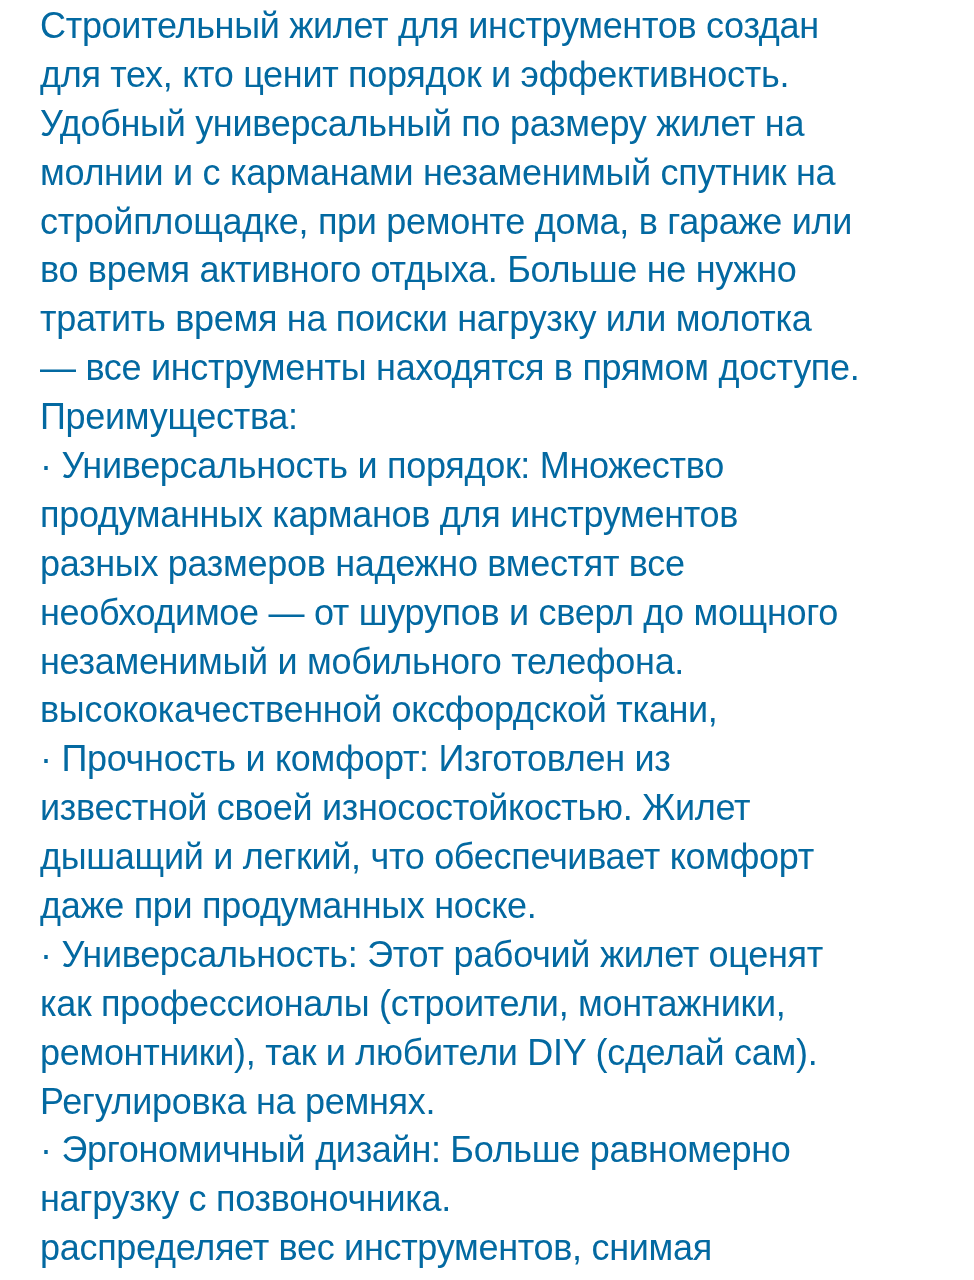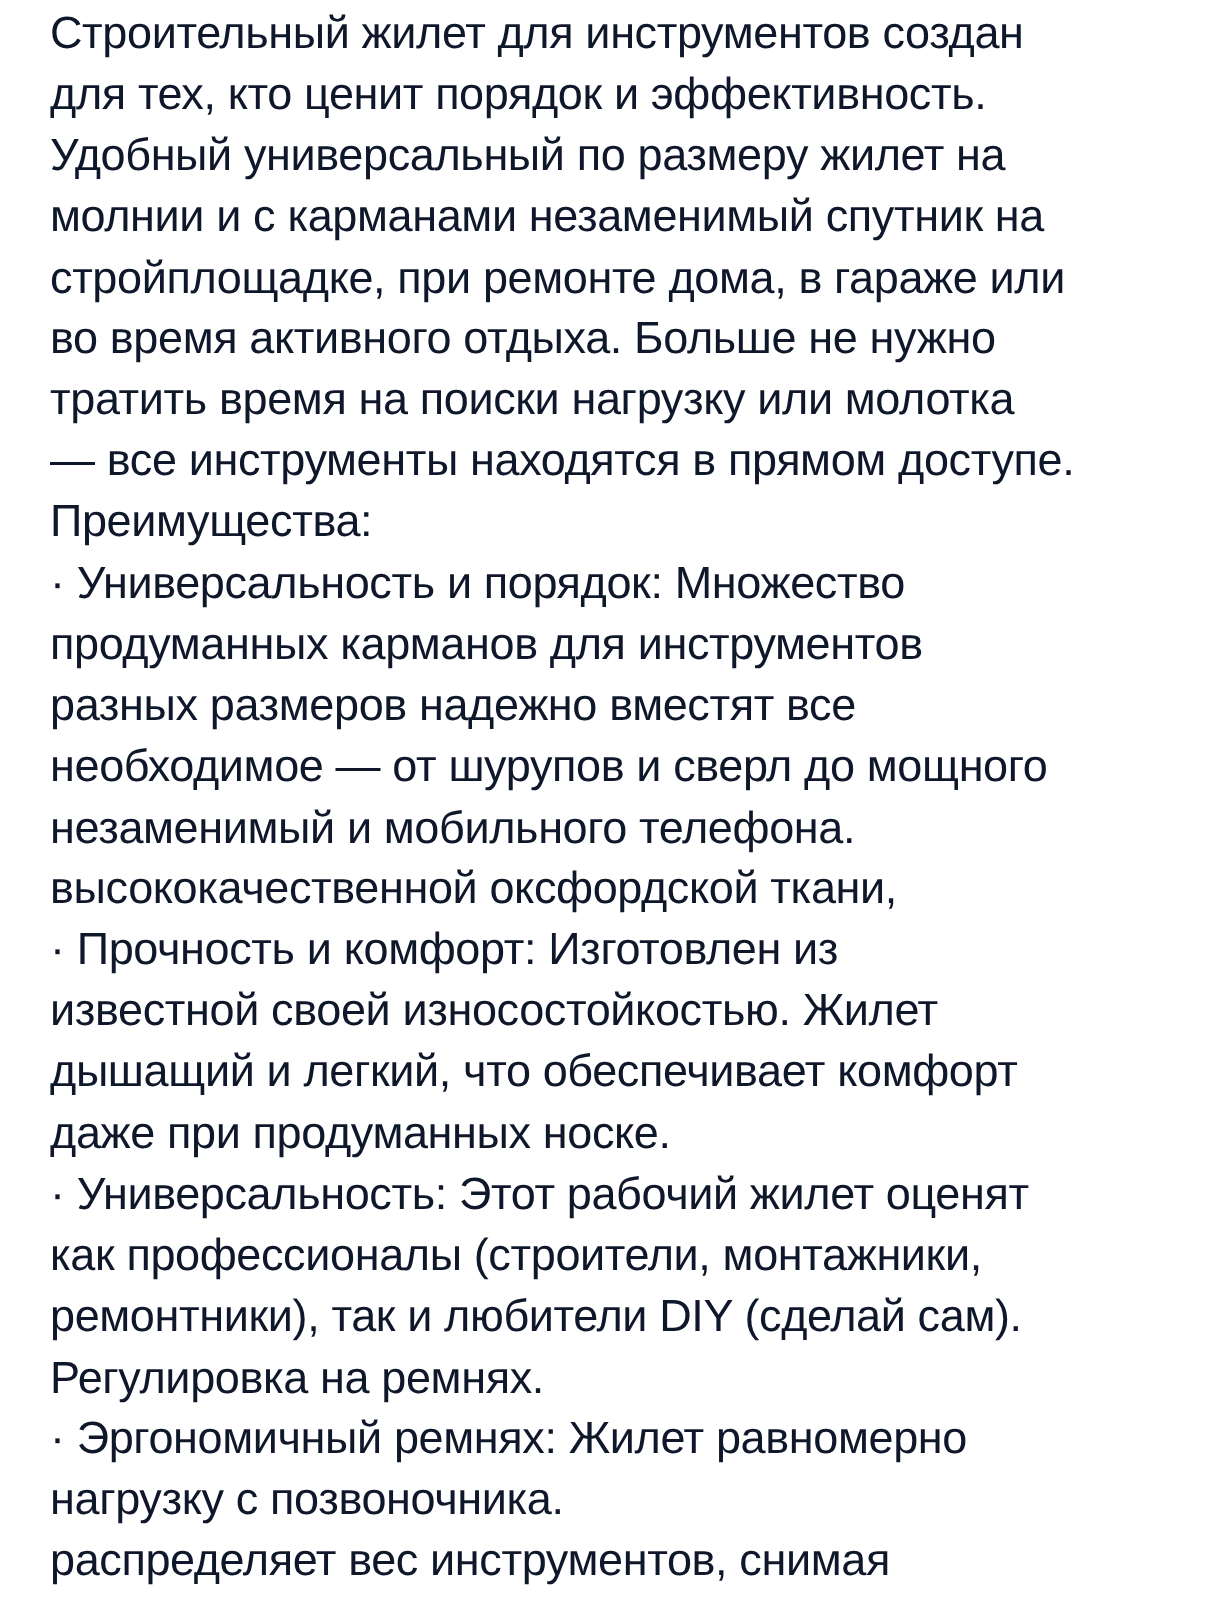--- a/index.html
+++ b/index.html
@@ -26,21 +26,21 @@
     letter-spacing: -0.3px;
     white-space: nowrap;
   }
   .text-line {
     height: 48.9px;
   }
 </style>
 </head>
 <body>
 
-<div class="description-block" id="description-container" style="color: #0f172a;">
+<div class="description-block" id="description-container" style="color: #0369a1;">
     <div class="text-line">Строительный жилет для инструментов создан</div>
     <div class="text-line">для тех, кто ценит порядок и эффективность.</div>
     <div class="text-line">Удобный универсальный по размеру жилет на</div>
     <div class="text-line">молнии и с карманами незаменимый спутник на</div>
     <div class="text-line">стройплощадке, при ремонте дома, в гараже или</div>
     <div class="text-line">во время активного отдыха. Больше не нужно</div>
     <div class="text-line">тратить время на поиски нагрузку или молотка</div>
     <div class="text-line">— все инструменты находятся в прямом доступе.</div>
     <div class="text-line">Преимущества:</div>
     <div class="text-line">· Универсальность и порядок: Множество</div>
@@ -50,16 +50,16 @@
     <div class="text-line">незаменимый и мобильного телефона.</div>
     <div class="text-line">высококачественной оксфордской ткани,</div>
     <div class="text-line">· Прочность и комфорт: Изготовлен из</div>
     <div class="text-line">известной своей износостойкостью. Жилет</div>
     <div class="text-line">дышащий и легкий, что обеспечивает комфорт</div>
     <div class="text-line">даже при продуманных носке.</div>
     <div class="text-line">· Универсальность: Этот рабочий жилет оценят</div>
     <div class="text-line">как профессионалы (строители, монтажники,</div>
     <div class="text-line">ремонтники), так и любители DIY (сделай сам).</div>
     <div class="text-line">Регулировка на ремнях.</div>
-    <div class="text-line">· Эргономичный ремнях: Жилет равномерно</div>
+    <div class="text-line">· Эргономичный дизайн: Больше равномерно</div>
     <div class="text-line">нагрузку с позвоночника.</div>
     <div class="text-line">распределяет вес инструментов, снимая</div>
   </div>
 
 </body></html>

